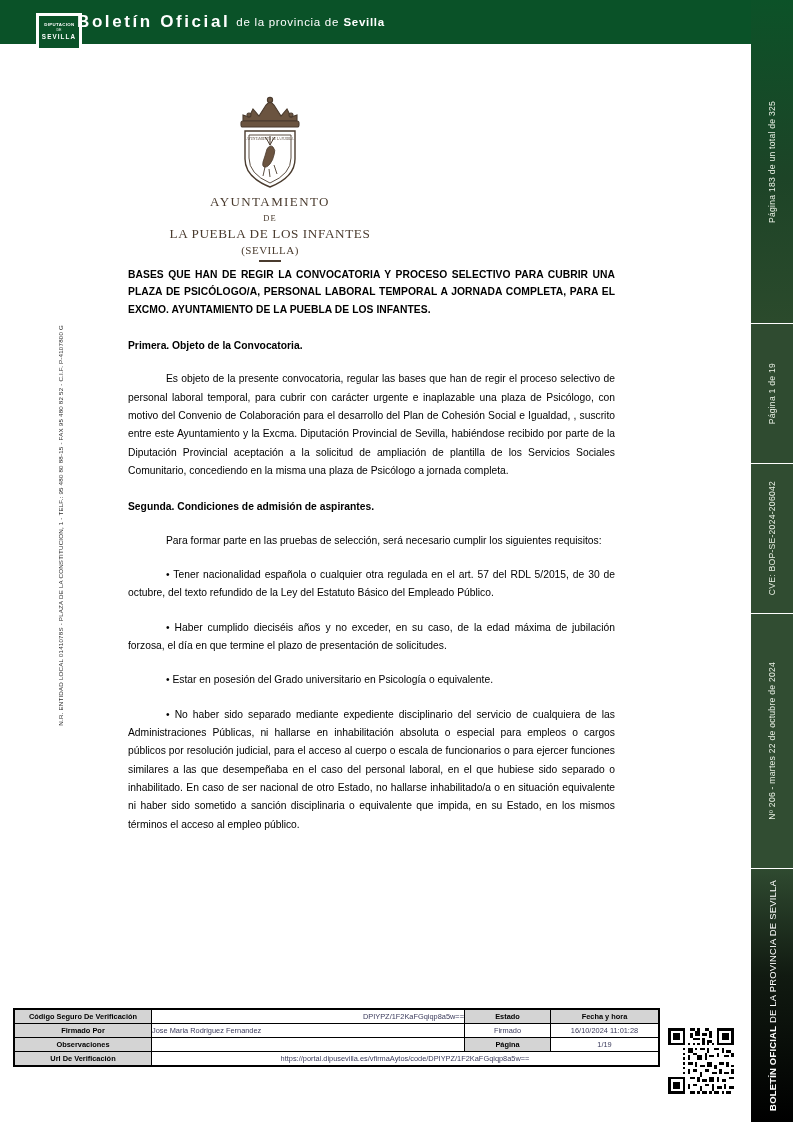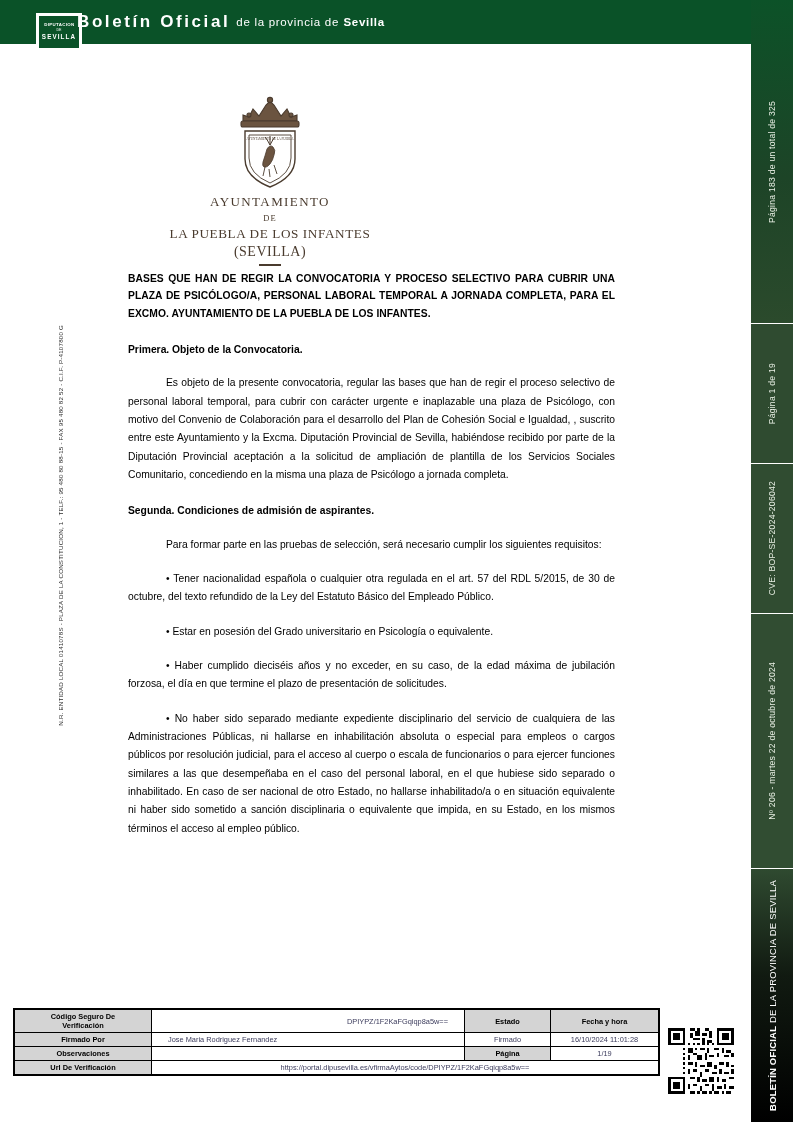--- a/index.html
+++ b/index.html
@@ -119,21 +119,21 @@
   }
   .crest-img { margin: 0 auto; display: block; }
   .muni-name {
     font-family: "Liberation Serif", serif;
     color: #4a3b2e;
     letter-spacing: 1.4px;
   }
   .muni-l1 { font-size: 13px; margin-top: 4px; }
   .muni-l2 { font-size: 8.5px; margin-top: 3px; letter-spacing: 1px; }
   .muni-l3 { font-size: 13.2px; margin-top: 3px; letter-spacing: .6px; }
-  .muni-l4 { font-size: 14px; margin-top: 2px; letter-spacing: .5px; }
+  .muni-l4 { font-size: 11px; margin-top: 2px; letter-spacing: .5px; }
   .muni-rule {
     width: 22px; height: 1.6px; background: #4a3b2e;
     margin: 4px auto 0;
   }
 
   .title {
     margin-top: 4px;
     font-size: 10.3px;
     font-weight: bold;
     color: #000;
@@ -164,21 +164,21 @@
     left: 13px; top: 1008px;
     width: 647px;
     border: 1.4px solid #000;
     border-collapse: collapse;
     background: #fff;
   }
   .verif table { border-collapse: collapse; width: 100%; }
   .verif td {
     border: 1px solid #000;
     font-size: 7.4px;
-    padding: 2px 16px;
+    padding: 2px 0;
     font-family: "Liberation Sans", sans-serif;
     height: 14px;
   }
   .lbl {
     background: #d4d4d4;
     font-weight: bold;
     text-align: center;
     color: #000;
     width: 137px;
   }
@@ -292,22 +292,22 @@
 
     <div class="heading">Primera. Objeto de la Convocatoria.</div>
 
     <div class="para">Es objeto de la presente convocatoria, regular las bases que han de regir el proceso selectivo de personal laboral temporal, para cubrir con carácter urgente e inaplazable una plaza de Psicólogo, con motivo del Convenio de Colaboración para el desarrollo del Plan de Cohesión Social e Igualdad, , suscrito entre este Ayuntamiento y la Excma. Diputación Provincial de Sevilla, habiéndose recibido por parte de la Diputación Provincial aceptación a la solicitud de ampliación de plantilla de los Servicios Sociales Comunitario, concediendo en la misma una plaza de Psicólogo a jornada completa.</div>
 
     <div class="heading">Segunda. Condiciones de admisión de aspirantes.</div>
 
     <div class="para">Para formar parte en las pruebas de selección, será necesario cumplir los siguientes requisitos:</div>
 
     <div class="para bullet">• Tener nacionalidad española o cualquier otra regulada en el art. 57 del RDL 5/2015, de 30 de octubre, del texto refundido de la Ley del Estatuto Básico del Empleado Público.</div>
+    <div class="para bullet">• Haber cumplido dieciséis años y no exceder, en su caso, de la edad máxima de jubilación forzosa, el día en que termine el plazo de presentación de solicitudes.</div>
     <div class="para bullet">• Estar en posesión del Grado universitario en Psicología o equivalente.</div>
-    <div class="para bullet">• Haber cumplido dieciséis años y no exceder, en su caso, de la edad máxima de jubilación forzosa, el día en que termine el plazo de presentación de solicitudes.</div>
     <div class="para bullet">• No haber sido separado mediante expediente disciplinario del servicio de cualquiera de las Administraciones Públicas, ni hallarse en inhabilitación absoluta o especial para empleos o cargos públicos por resolución judicial, para el acceso al cuerpo o escala de funcionarios o para ejercer funciones similares a las que desempeñaba en el caso del personal laboral, en el que hubiese sido separado o inhabilitado. En caso de ser nacional de otro Estado, no hallarse inhabilitado/a o en situación equivalente ni haber sido sometido a sanción disciplinaria o equivalente que impida, en su Estado, en los mismos términos el acceso al empleo público.</div>
 
   </div>
 
   <div class="verif">
     <table>
       <tbody>
           <tr>
         <td class="lbl">Código Seguro De Verificación</td>
         <td class="val-mono">DPIYPZ/1F2KaFGqiqp8a5w==</td>

